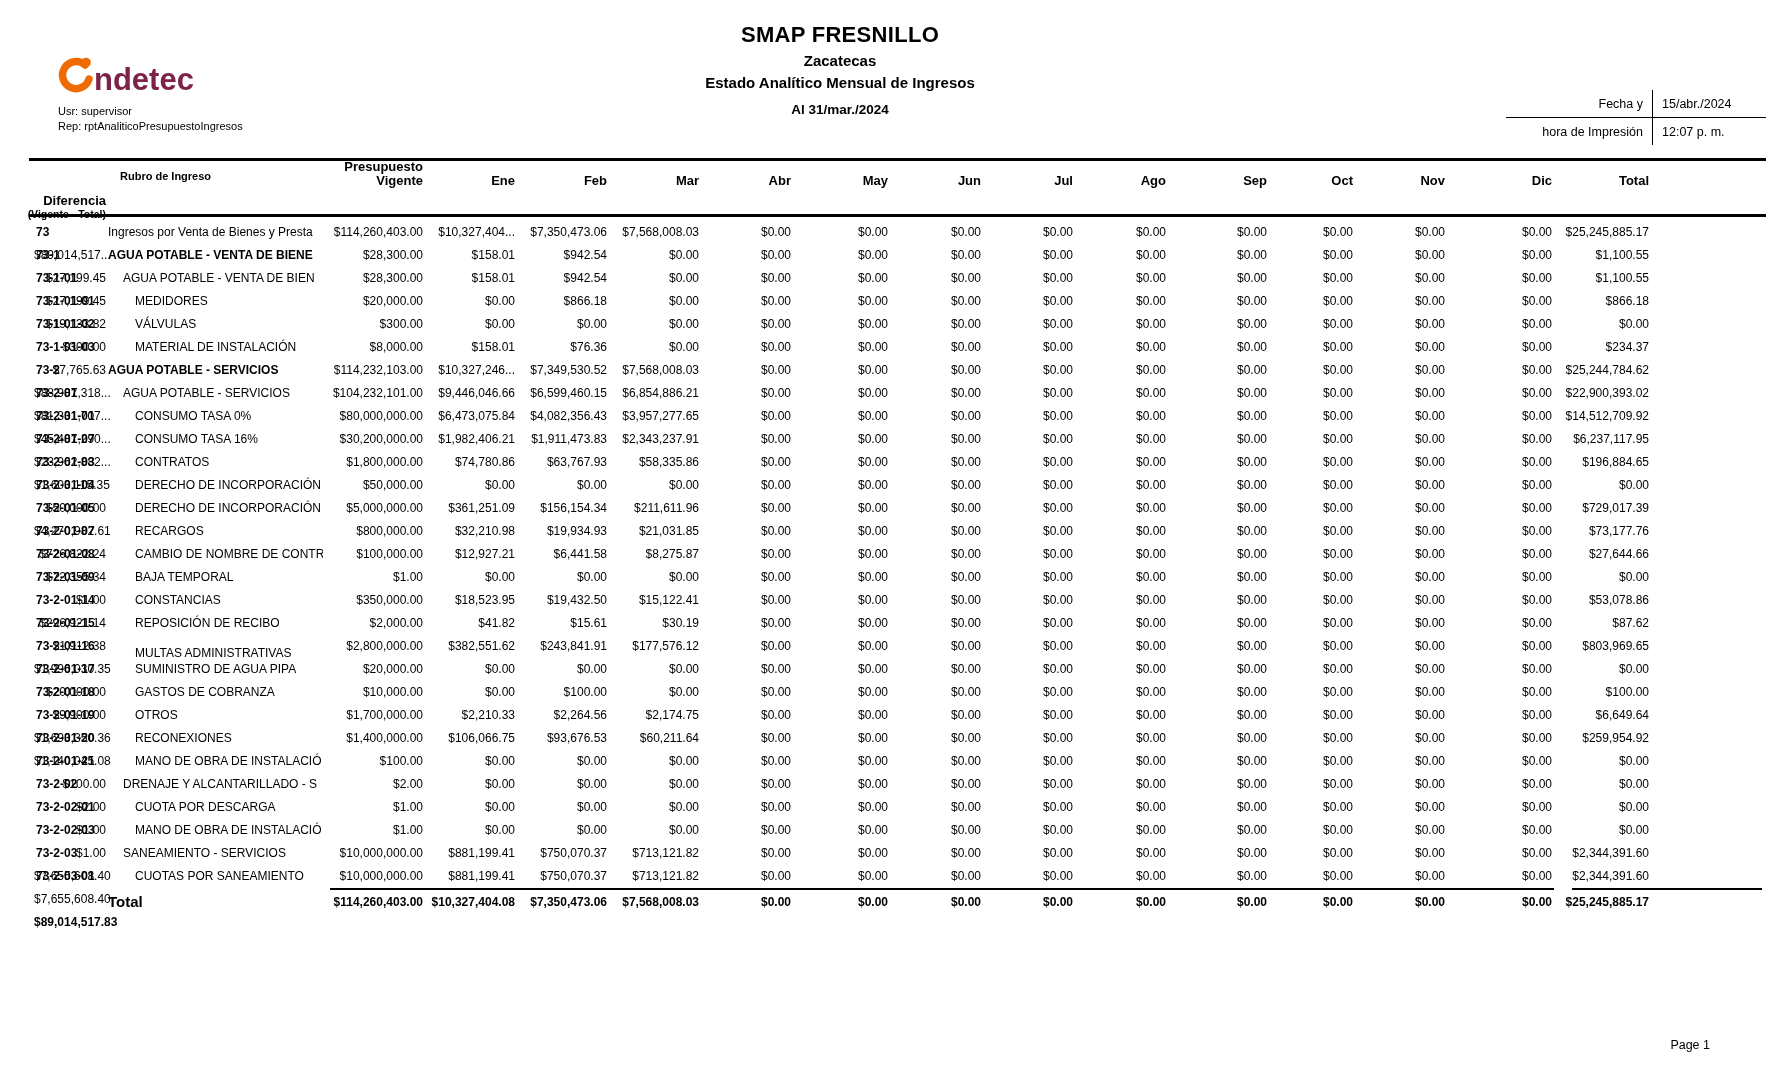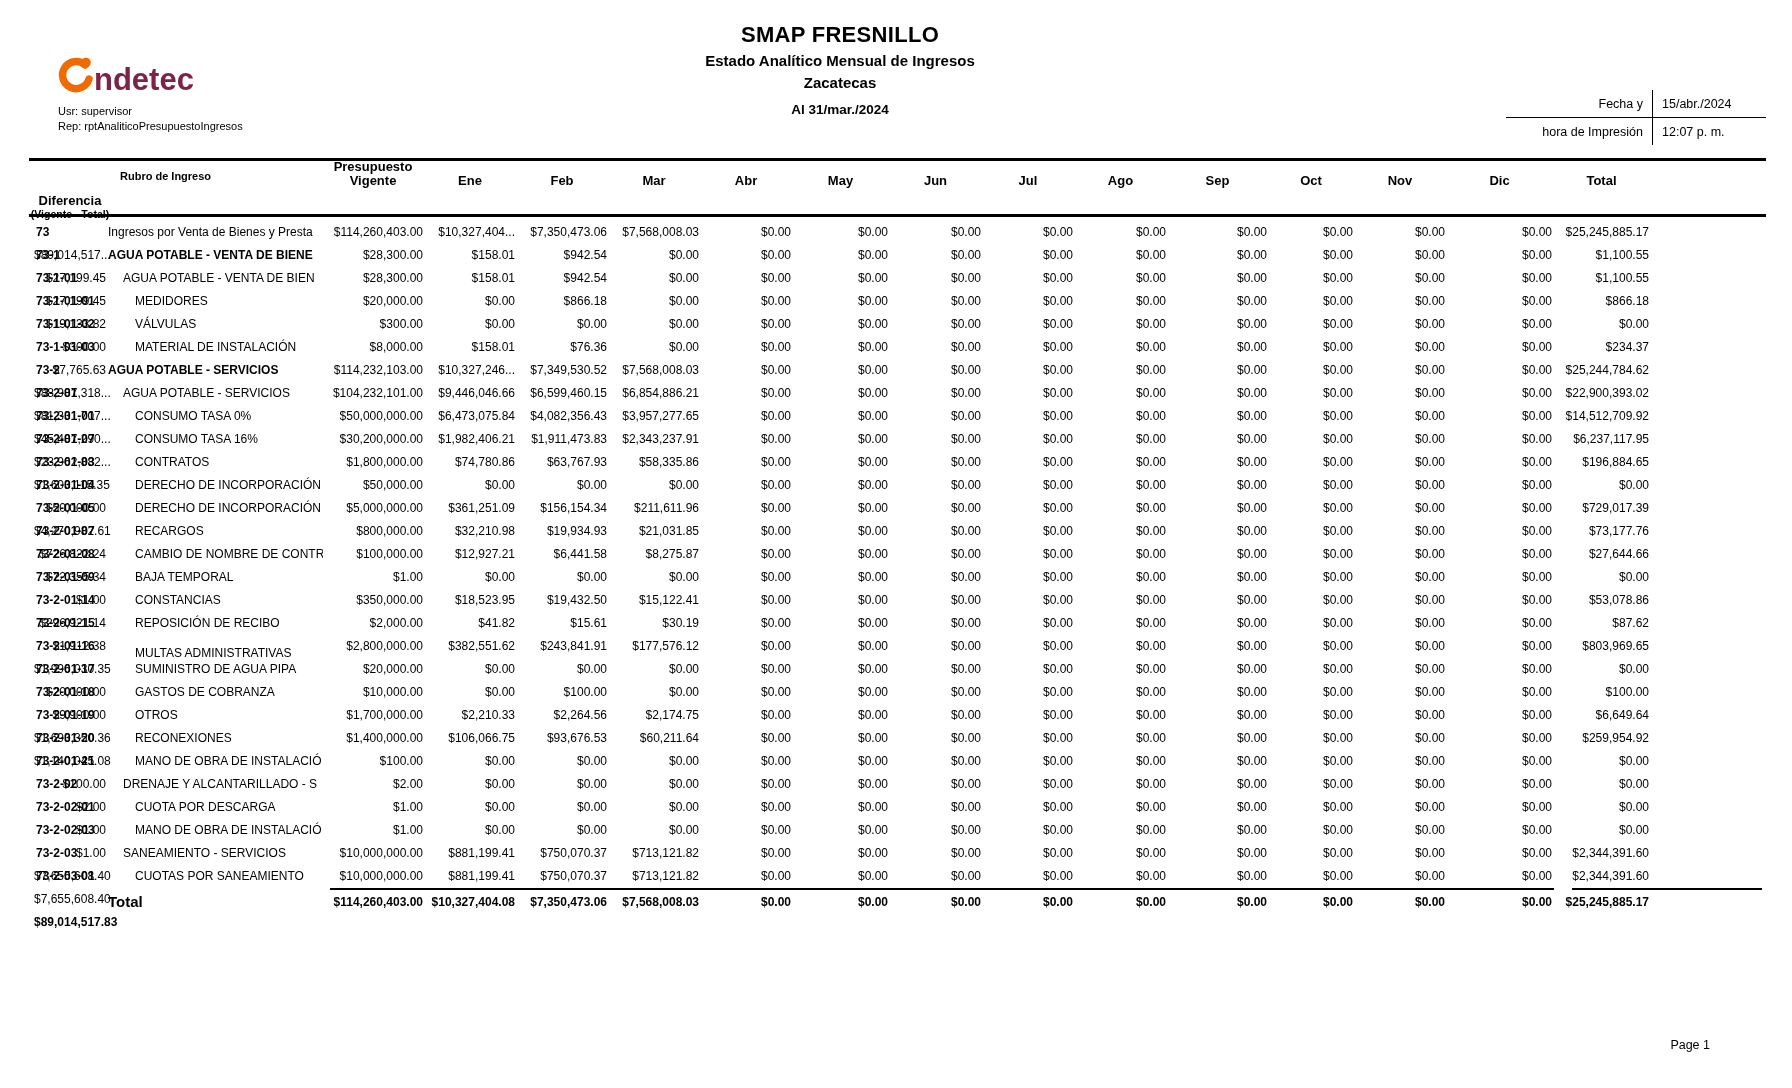--- a/index.html
+++ b/index.html
@@ -35,21 +35,21 @@
   #head-rule { top:214px; }
 
   
   .grid {
     display:grid;
     grid-template-columns:74px 215px 102px 92px 92px 92px 92px 97px 93px 92px 93px 101px 86px 92px 107px 97px;
     margin-left:34px;
   }
 
   .thead { position:absolute; top:160px; left:0; right:0; height:54px; }
-  .hcell { display:flex; flex-direction:column; justify-content:flex-end; align-items:center;
+  .hcell { display:flex; flex-direction:column; justify-content:flex-end; align-items:flex-end;
            padding-bottom:6px; padding-right:2px; font-weight:bold; font-size:13px; line-height:14px;
            white-space:nowrap; }
   .hcell.rubro { justify-content:flex-start; align-items:flex-start;
                  padding-left:86px; padding-top:9px; font-size:11px; }
   .hcell .small2 { font-size:10.5px; line-height:12px; }
 
   #rows { position:absolute; top:221px; left:0; right:0; }
   .data-row { height:23px; }
   .cell { font-size:12px; line-height:23px; }
   .cell.code { font-weight:bold; padding-left:2px; white-space:nowrap; }
@@ -79,22 +79,22 @@
         <circle cx="32" cy="8.5" r="4.8" fill="#ef6a00"></circle>
         <text x="40" y="36" font-size="31" font-weight="bold" fill="#7d2248">ndetec</text>
       </svg>
     </div>
     <div class="meta">Usr: supervisor</div>
     <div class="meta">Rep: rptAnaliticoPresupuestoIngresos</div>
   </div>
 
   <div class="title-block">
     <div class="title">SMAP FRESNILLO</div>
+    <div class="subtitle">Zacatecas</div>
     <div class="subtitle">Estado Analítico Mensual de Ingresos</div>
-    <div class="subtitle">Zacatecas</div>
     <div class="subtitle small">Al 31/mar./2024</div>
   </div>
 
   <div class="print-block">
     <div class="print-row first">
       <span class="plabel">Fecha y</span>
       <span class="pval">15/abr./2024</span>
     </div>
     <div class="print-row">
       <span class="plabel">hora de Impresión</span>
@@ -280,21 +280,21 @@
         <div class="cell num">$0.00</div>
         <div class="cell num">$0.00</div>
         <div class="cell num">$0.00</div>
         <div class="cell num">$0.00</div>
         <div class="cell num">$22,900,393.02</div>
         <div class="cell num">$81,331,707...</div>
       </div>
       <div class="grid data-row">
         <div class="cell code">73-2-01-01</div>
         <div class="cell name" style="padding-left: 27px;">CONSUMO TASA 0%</div>
-        <div class="cell num">$50,000,000.00</div>
+        <div class="cell num">$80,000,000.00</div>
         <div class="cell num">$6,473,075.84</div>
         <div class="cell num">$4,082,356.43</div>
         <div class="cell num">$3,957,277.65</div>
         <div class="cell num">$0.00</div>
         <div class="cell num">$0.00</div>
         <div class="cell num">$0.00</div>
         <div class="cell num">$0.00</div>
         <div class="cell num">$0.00</div>
         <div class="cell num">$0.00</div>
         <div class="cell num">$0.00</div>

